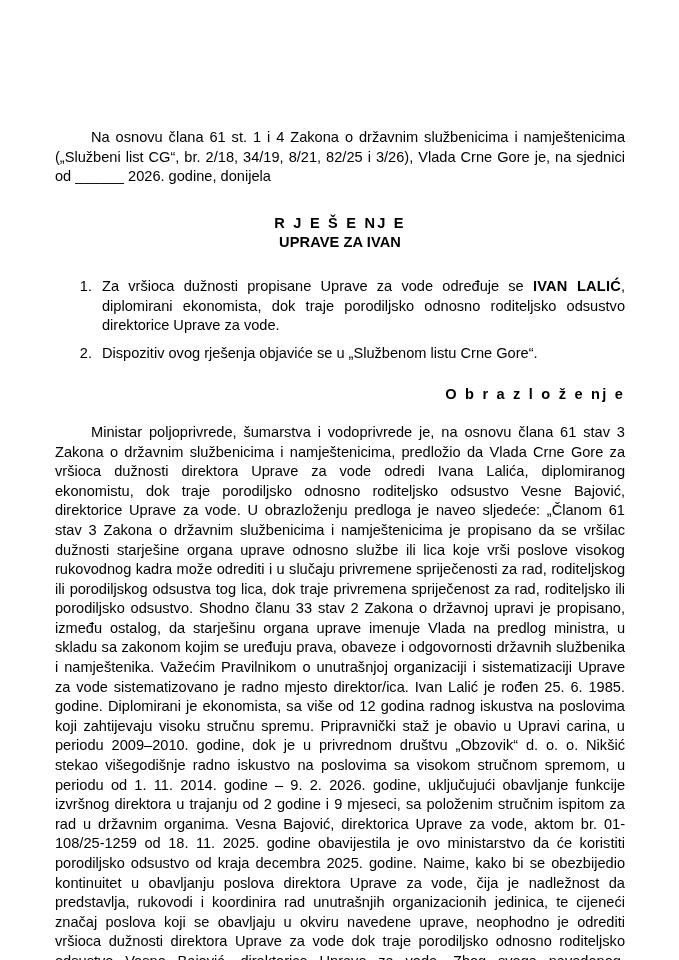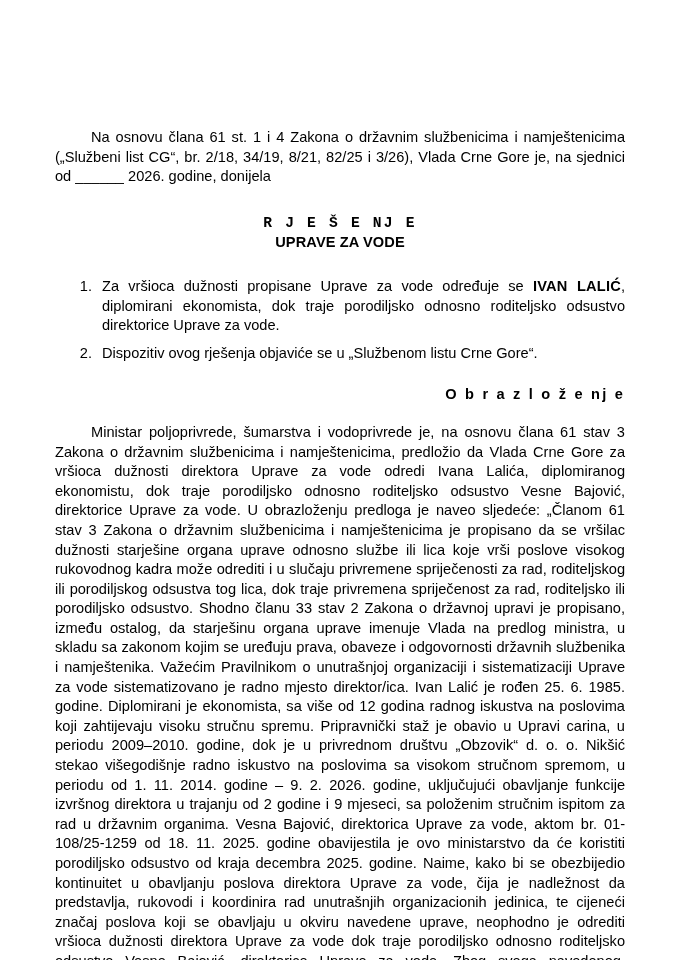--- a/index.html
+++ b/index.html
@@ -45,21 +45,20 @@
   .title-block {
     margin-top: 27px;
     text-align: center;
     font-weight: bold;
     line-height: 19.6px;
   }
 
   .title-line-1 {
     letter-spacing: 2.2px;
     font-size: 14.6px;
-    font-family: Liberation Mono, monospace;
   }
 
   .title-line-2,
   .title-line-3 {
     font-size: 14.6px;
     letter-spacing: 0.1px;
   }
 
   
   ol.dispositiv {
@@ -105,21 +104,21 @@
 </head>
 <body>
 
 <div class="page">
   <div class="doc-body">
 
     <p class="preamble">Na osnovu člana 61 st. 1 i 4 Zakona o državnim službenicima i namještenicima („Službeni list CG“, br. 2/18, 34/19, 8/21, 82/25 i 3/26), Vlada Crne Gore je, na sjednici od ______ 2026. godine, donijela</p>
 
     <div class="title-block">
       <div class="title-line-1">R J E Š E NJ E</div>
-      <div class="title-line-3">UPRAVE ZA VODE</div>
+      <div class="title-line-3">UPRAVE ZA IVAN</div>
     </div>
 
     <ol class="dispositiv">
       <li>
         <span>Za vršioca dužnosti propisane Uprave za vode određuje se </span><span class="name-bold">IVAN LALIĆ</span><span>, diplomirani ekonomista, dok traje porodiljsko odnosno roditeljsko odsustvo direktorice Uprave za vode.</span>
       </li>
       <li>
         <span>Dispozitiv ovog rješenja objaviće se u „Službenom listu Crne Gore“.</span>
       </li>
     </ol>

